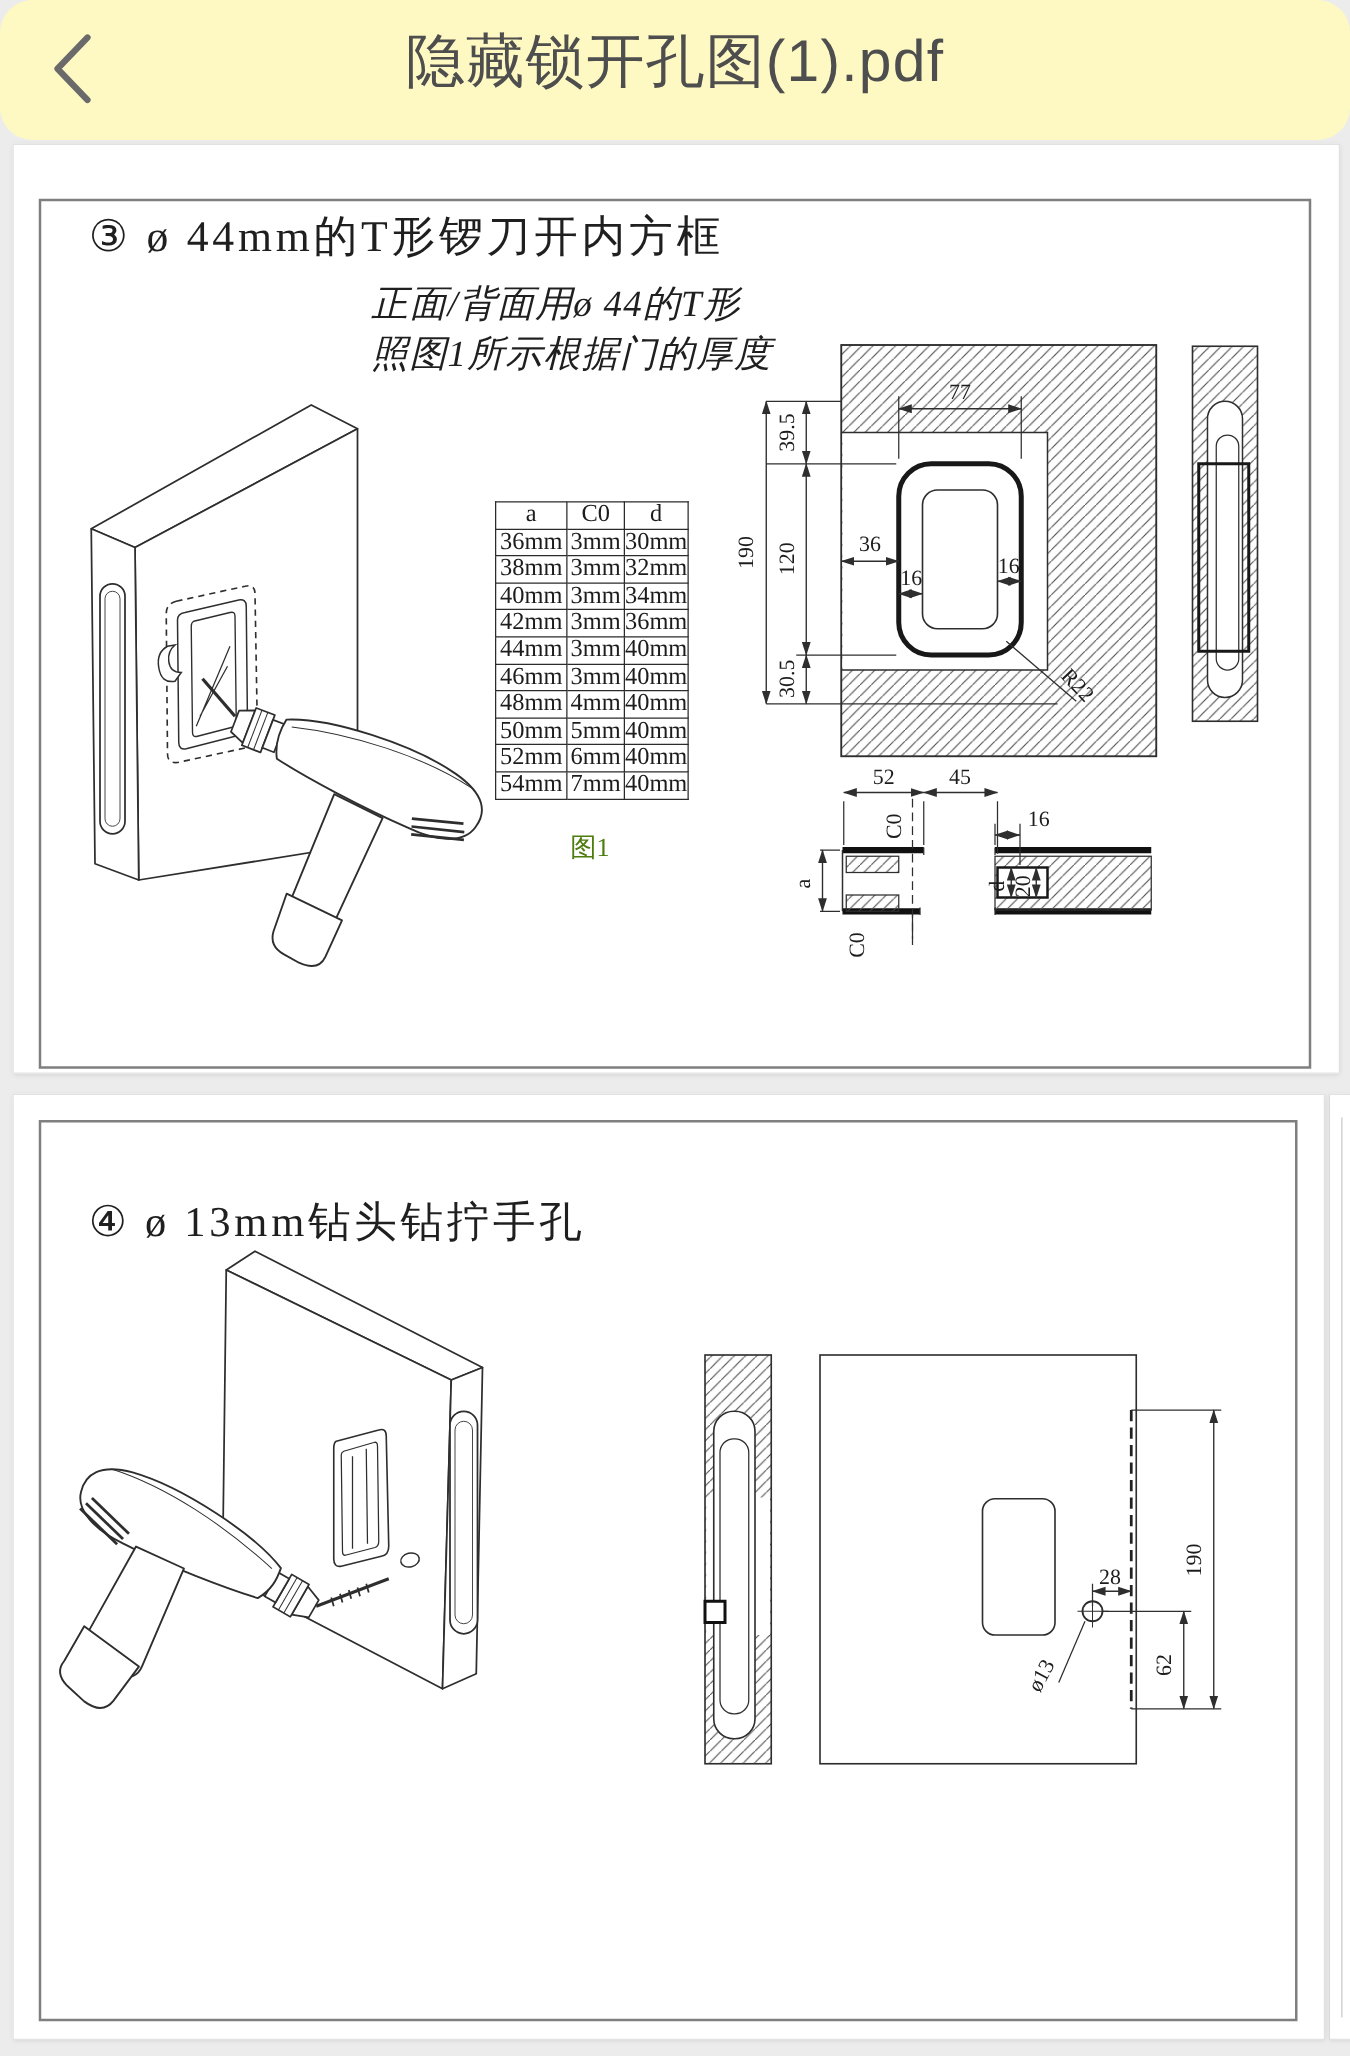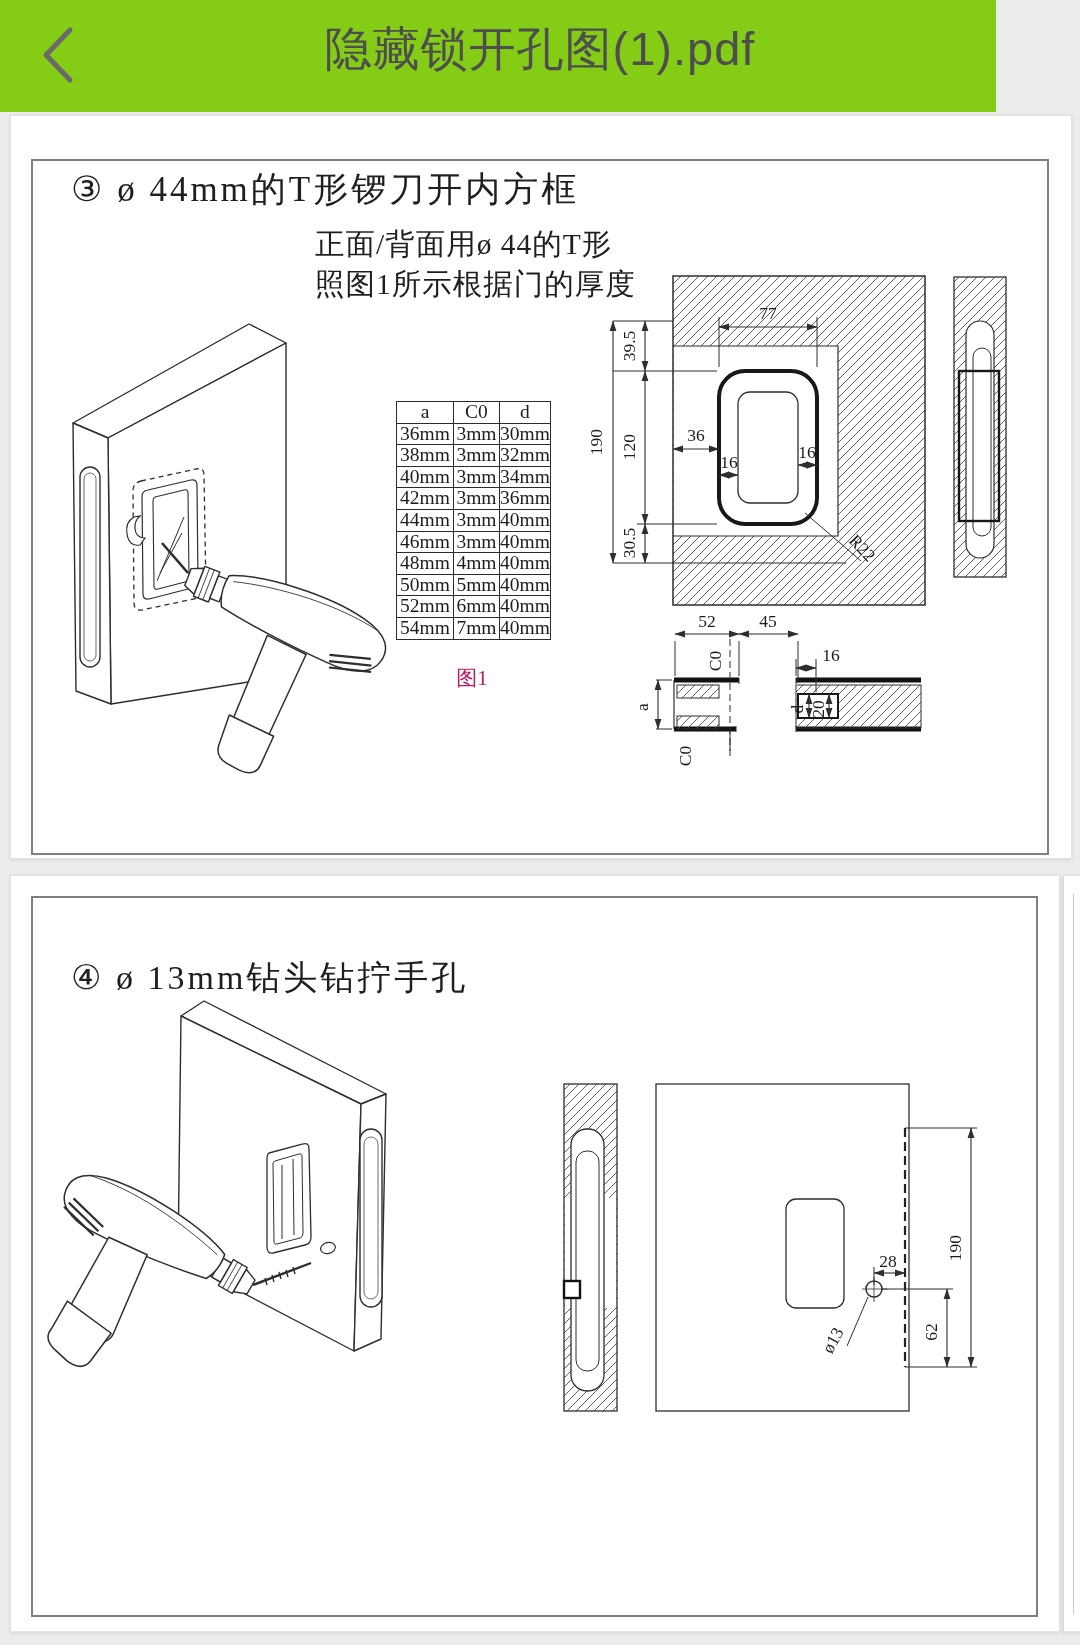--- a/index.html
+++ b/index.html
@@ -1,20 +1,20 @@
 <!DOCTYPE html>
 <html><head>
 <meta charset="utf-8">
 <style>
   html,body{margin:0;padding:0;}
   body{
     width:1080px;height:1645px;position:relative;overflow:hidden;
     background:#ececec;font-family:"Liberation Serif",serif;color:#222;
   }
-  .appbar{position:absolute;left:0;top:0;width:996px;height:112px;background:#84cc16;}
+  .appbar{position:absolute;left:0;top:0;width:1080px;height:112px;background:#fef9c3;border-radius:26px;}
   .appbar .title{
     position:absolute;left:0;top:18px;width:1080px;text-align:center;
     font-family:"Liberation Sans",sans-serif;font-size:47px;color:#4e4e4e;letter-spacing:1px;
   }
   .backbtn{position:absolute;left:30px;top:22px;width:60px;height:66px;cursor:pointer;}
   .card{
     position:absolute;background:#ffffff;border:1px solid #e2e2e2;
     box-shadow:0 1px 4px rgba(0,0,0,0.10);
   }
   #card1{left:10px;top:115px;width:1060px;height:742px;}
@@ -30,21 +30,21 @@
   .paras{position:absolute;font-size:29.5px;line-height:40px;color:#1f1f1f;letter-spacing:1px;white-space:nowrap;}
   .p2lines{line-height:39px;}
   table.spec{
     position:absolute;left:385px;top:285px;border-collapse:collapse;
     font-size:19.5px;color:#1c1c1c;table-layout:fixed;
   }
   table.spec td,table.spec th{
     border:1.6px solid #2b2b2b;text-align:center;font-weight:normal;
     height:20.6px;padding:0;line-height:20.6px;
   }
-  .caption{position:absolute;left:385px;top:548px;width:152px;text-align:center;font-size:21px;color:#be185d;}
+  .caption{position:absolute;left:385px;top:548px;width:152px;text-align:center;font-size:21px;color:#4d7c0f;}
   svg{position:absolute;}
   svg text{font-family:"Liberation Serif",serif;fill:#1d1d1d;}
   .dtxt{font-size:17.5px;text-anchor:middle;}
   .ln{stroke:#2e2e2e;stroke-width:1.2;fill:none;}
   .thin{stroke:#2e2e2e;stroke-width:1;fill:none;}
   .dim{stroke:#2e2e2e;stroke-width:1.1;fill:none;}
 </style>
 </head>
 <body>
 
@@ -53,21 +53,21 @@
     <polyline points="40,8 16,33 40,58" fill="none" stroke="#6a6a6a" stroke-width="5" stroke-linecap="round" stroke-linejoin="round"></polyline>
   </svg>
   <div class="title">隐藏锁开孔图(1).pdf</div>
 </div>
 
 <div class="card" id="card1">
   <div class="frame" id="frame1"></div>
 
   <div class="secheading" style="left:60px;top:50px;text-align:right;">③ ø 44mm的T形锣刀开内方框</div>
 
-  <div class="paras" style="left:304px;top:108px;">
+  <div class="paras" style="left:286px;top:108px;font-style:italic;">
     <div>正面/背面用ø 44的T形</div>
     <div>照图1所示根据门的厚度</div>
   </div>
 
   <svg style="left:25px;top:165px;" width="390" height="560" viewBox="0 0 390 560">
     <g stroke="#2e2e2e" stroke-width="1.4" fill="#ffffff" stroke-linejoin="round">
       <polygon points="37,142 213,43 250,62 72,157"></polygon>
       <polygon points="72,157 250,62 250,395 75,423"></polygon>
       <polygon points="37,142 72,157 75,423 40,410"></polygon>
       <rect x="44" y="186" width="20" height="200" rx="10"></rect>

